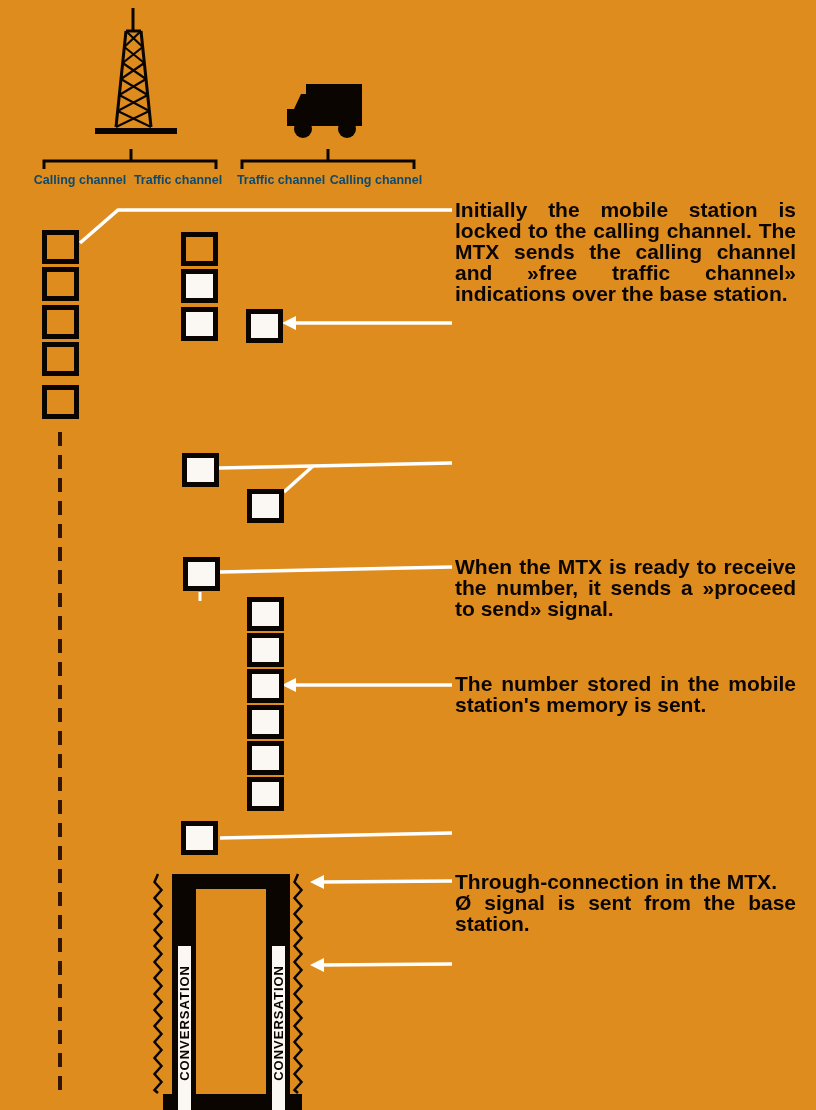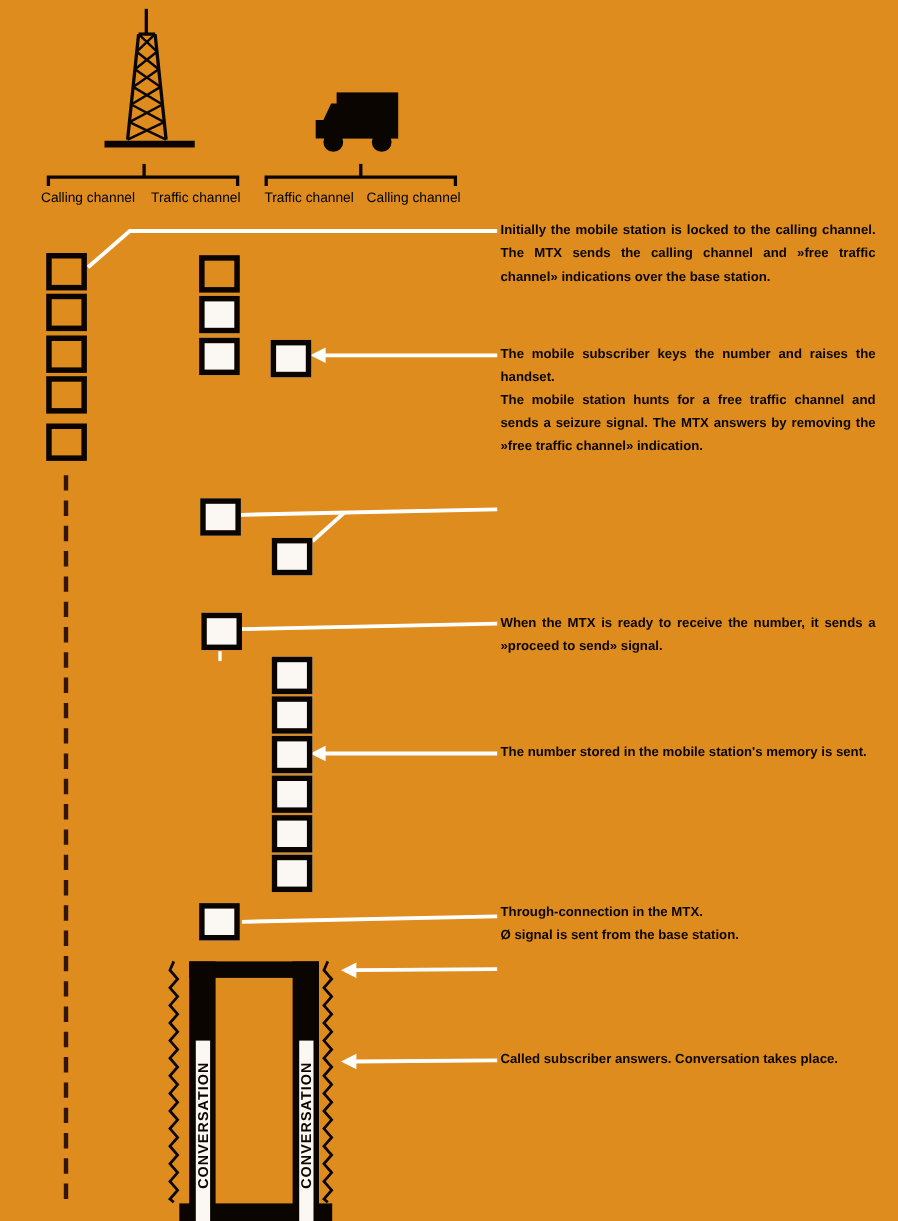--- a/index.html
+++ b/index.html
@@ -1,24 +1,24 @@
 <!DOCTYPE html>
 <html><head>
 <meta charset="utf-8">
 <style>
   html,body{margin:0;padding:0;background:#DF8C1F;}
   .page{position:relative;width:816px;height:1110px;background:#DF8C1F;overflow:hidden;
         font-family:"Liberation Sans",sans-serif;color:#0B0600;}
   .layer{position:absolute;left:0;top:0;}
   .sq{position:absolute;width:37px;height:34px;box-sizing:border-box;border:5px solid #0A0500;background:transparent;}
   .sq--white{background:#FBF8F3;}
-  .step{position:absolute;left:455px;width:341px;font-size:12px;line-height:21px;font-weight:600;
+  .step{position:absolute;left:455px;width:341px;font-size:21px;line-height:21px;font-weight:600;
         text-align:justify;white-space:pre-line;color:#0B0600;}
-  .chlabel{position:absolute;top:173px;transform:translateX(-50%);font-size:12.5px;font-weight:400;
-           white-space:nowrap;color:#000000;}
+  .chlabel{position:absolute;top:173px;transform:translateX(-50%);font-size:12.5px;font-weight:700;
+           white-space:nowrap;color:#0c4a6e;}
   .bar{position:absolute;width:24px;background:#0A0500;}
   .bar-top{position:absolute;left:172px;top:874px;width:118px;height:15px;background:#0A0500;}
   .bottom-band{position:absolute;left:163px;top:1094px;width:139px;height:16px;background:#0A0500;}
   .stripe{position:absolute;top:946px;width:13px;height:164px;background:#FBF8F3;}
   .conv-wrap{position:absolute;top:948px;width:24px;height:150px;display:flex;align-items:center;justify-content:center;}
   .conv-label{writing-mode:vertical-rl;transform:rotate(180deg);font-size:13px;font-weight:700;
               letter-spacing:1px;color:#0A0500;white-space:nowrap;}
 </style>
 </head>
 <body>
@@ -129,21 +129,18 @@
   <div class="stripe" style="left:178px"></div>
   <div class="stripe" style="left:272px"></div>
   <div class="conv-wrap" style="left:172px">
     <span class="conv-label">CONVERSATION</span>
   </div>
   <div class="conv-wrap" style="left:266px">
     <span class="conv-label">CONVERSATION</span>
   </div>
 
   <div class="step" style="top:199px">Initially the mobile station is locked to the calling channel. The MTX sends the calling channel and »free traffic channel» indications over the base station.</div>
-  <div class="step" style="top:311px">The mobile subscriber keys the number and raises the handset.
-The mobile station hunts for a free traffic channel and sends a seizure signal. The MTX answers by removing the »free traffic channel» indication.</div>
   <div class="step" style="top:673px">The number stored in the mobile station's memory is sent.</div>
   <div class="step" style="top:556px">When the MTX is ready to receive the number, it sends a »proceed to send» signal.</div>
-  <div class="step" style="top:819px">Through-connection in the MTX.
+  <div class="step" style="top:871px">Through-connection in the MTX.
 Ø signal is sent from the base station.</div>
-  <div class="step" style="top:952px">Called subscriber answers. Conversation takes place.</div>
 
 </div>
 
 </body></html>

